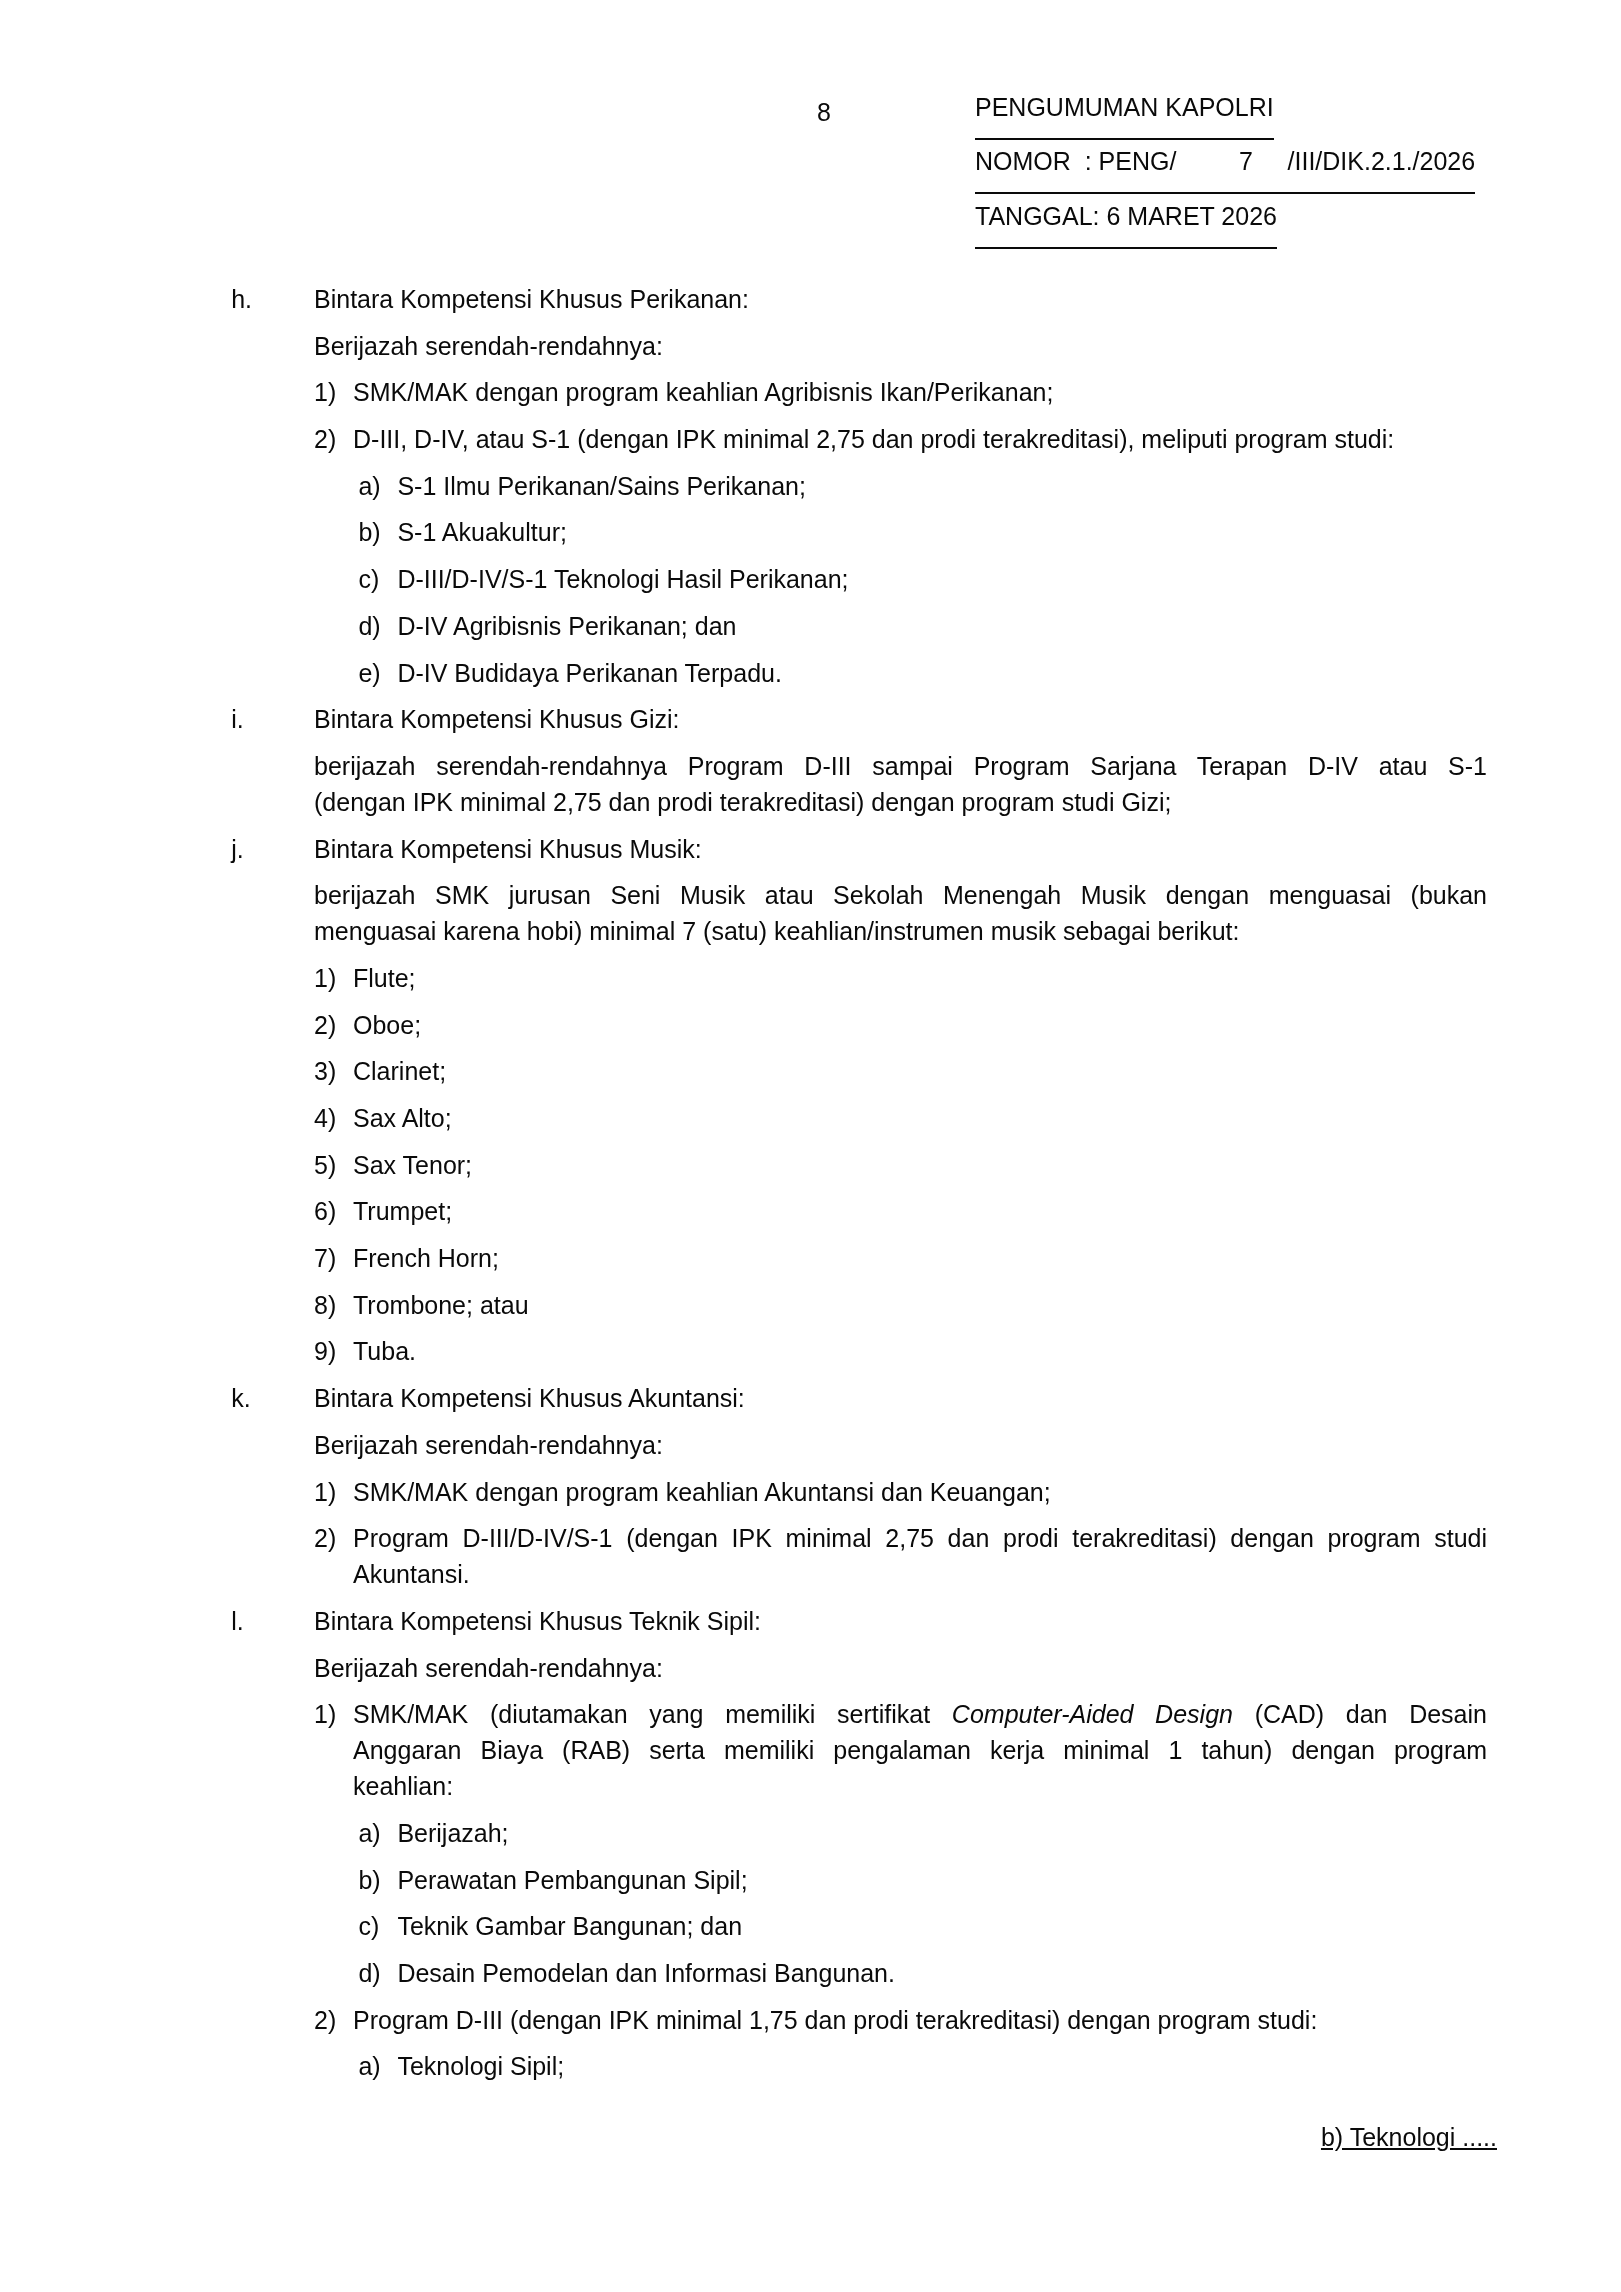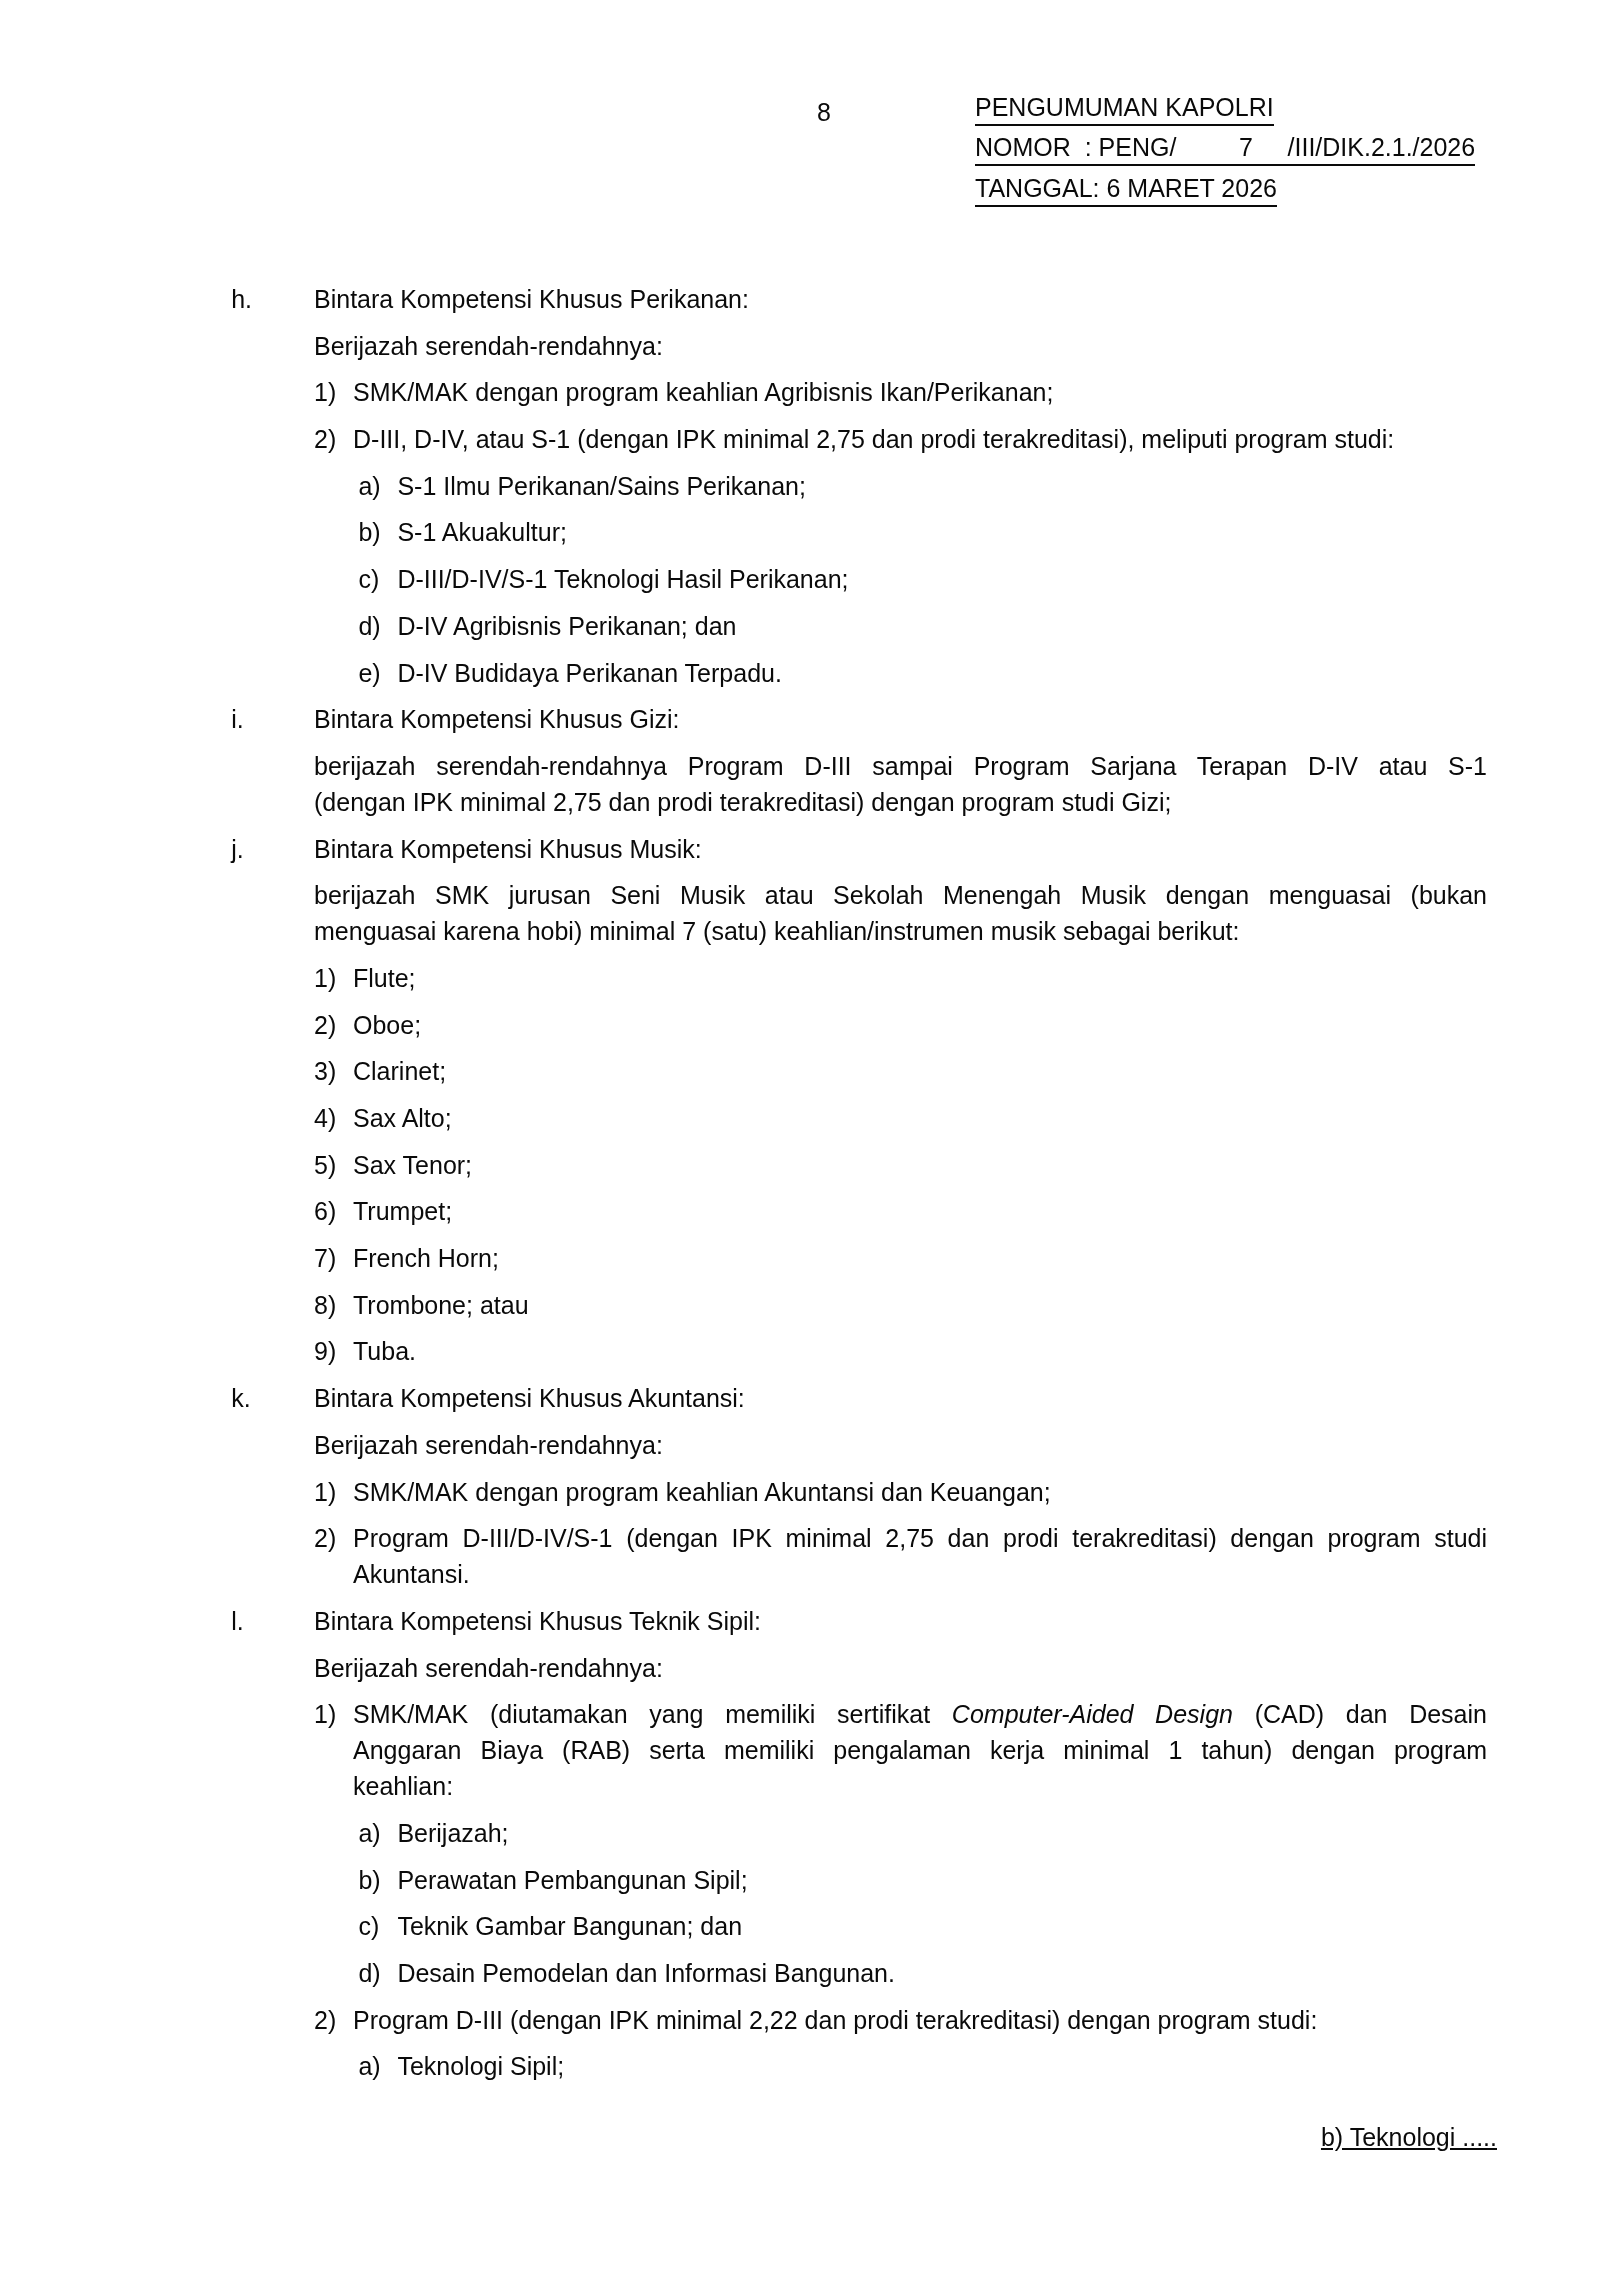--- a/index.html
+++ b/index.html
@@ -25,21 +25,21 @@
   .hdr {
     position: absolute;
     left: 975px;
     top: 91px;
   }
   .hline {
     display: table;
     white-space: pre;
     line-height: 32px;
     border-bottom: 2.7px solid #0a0a0a;
-    padding-bottom: 1px;
+    padding-bottom: 15px;
     margin-bottom: 5.4px;
   }
   
   .docbody {
     position: absolute;
     left: 224px;
     top: 281px;
     width: 1263px;
   }
   .sec {
@@ -231,21 +231,21 @@
             </div>
             <div class="sub">
               <div class="smark">d)</div>
               <div class="sbody">Desain Pemodelan dan Informasi Bangunan.</div>
             </div>
           </div>
         </div>
         <div class="num">
           <div class="nmark">2)</div>
           <div class="nbody">
-            <div class="blk">Program D-III (dengan IPK minimal 2,22 dan prodi terakreditasi) dengan program studi:</div>
+            <div class="blk">Program D-III (dengan IPK minimal 1,75 dan prodi terakreditasi) dengan program studi:</div>
             <div class="sub">
               <div class="smark">a)</div>
               <div class="sbody">Teknologi Sipil;</div>
             </div>
           </div>
         </div>
       </div>
     </div>
 
   </div>

